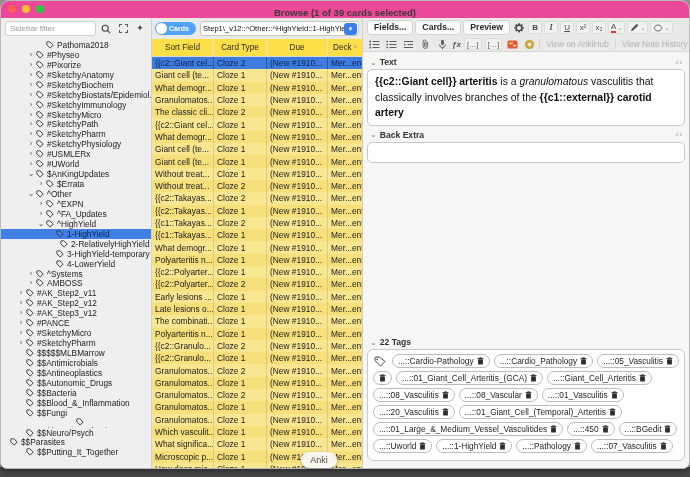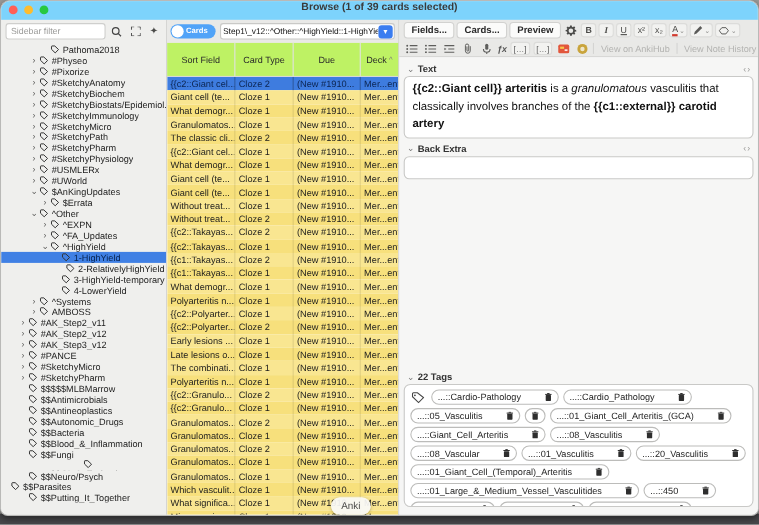--- a/index.html
+++ b/index.html
@@ -7,22 +7,22 @@
   .screen{position:relative;width:690px;height:477px;overflow:hidden;
     font-family:"Liberation Sans",sans-serif;background:#9a9a98;}
 
   
   .dock{position:absolute;left:0;right:0;bottom:0;height:10px;background:#47474a;}
 
   
   .window{position:absolute;left:0;top:0;width:690px;height:469px;background:#efefed;
     border-radius:9px 9px 7px 7px;overflow:hidden;box-shadow:0 2px 6px rgba(0,0,0,.45);
     border:1px solid #b9b9b7;display:flex;flex-direction:column;}
-  .titlebar{height:17px;flex:none;background:#7dd3fc;position:relative;
-    display:flex;align-items:flex-start;justify-content:center;}
+  .titlebar{height:17px;flex:none;background:#ec4899;position:relative;
+    display:flex;align-items:flex-end;justify-content:center;}
   .lights{position:absolute;left:7px;top:4px;display:flex;gap:6px;}
   .light{width:8px;height:8px;border-radius:50%;}
   .light.red{background:#ff5f57;}.light.yellow{background:#febc2e;}.light.green{background:#28c840;}
   .win-title{font-size:9.5px;font-weight:bold;color:#3a3a3a;}
 
   .body{flex:1;display:flex;min-height:0;}
 
   
   .sidebar{width:151px;flex:none;background:#efefed;border-right:1px solid #d2d2d0;
     display:flex;flex-direction:column;min-height:0;}
@@ -50,21 +50,21 @@
     display:flex;align-items:center;}
   .cards-knob{position:absolute;left:1px;top:1px;width:11px;height:11px;border-radius:50%;background:#fff;}
   .cards-toggle-label{margin-left:14px;font-size:7px;color:#fff;font-weight:bold;}
   .searchbox{flex:1;min-width:0;height:15px;background:#fff;border:1px solid #c9c9c7;border-radius:3px;
     display:flex;align-items:center;padding:0 1px 0 2px;}
   .searchbox input{flex:1;min-width:0;border:none;outline:none;background:transparent;
     font-size:7.6px;color:#111;font-family:inherit;padding:0;}
   .search-chevron{flex:none;width:13px;height:12px;border-radius:3px;background:#3b7df0;color:#fff;
     font-size:7px;display:flex;align-items:center;justify-content:center;}
 
-  .t-header{height:31px;flex:none;display:flex;background:#bef264;border-bottom:1px solid #d8d8d6;
+  .t-header{height:18px;flex:none;display:flex;background:#fde047;border-bottom:1px solid #d8d8d6;
     font-size:8.2px;color:#2a2a2a;}
   .h-cell{display:flex;align-items:center;justify-content:center;border-right:1px solid #e2e2e0;
     overflow:hidden;white-space:nowrap;}
   .h-c0{width:62px;}.h-c1{width:53px;}.h-c2{width:61px;}.h-c3{flex:1;border-right:none;gap:2px;}
   .sort-caret{font-size:7px;color:#777;}
 
   .t-rows{flex:1;overflow:hidden;background:#fff;}
   .t-row{height:12.3px;display:flex;background:#f7e07c;color:#1b1b1b;font-size:8.4px;
     white-space:nowrap;cursor:default;}
   .t-row:nth-child(even){background:#f9e691;}
@@ -100,21 +100,21 @@
   .html-toggle{margin-left:auto;font-size:8px;color:#9a9a98;letter-spacing:1px;font-weight:normal;margin-right:2px;}
   .field-box{background:#fff;border:1px solid #c9c9c7;border-radius:5px;padding:4px 7px;
     font-size:10.4px;line-height:1.5;color:#101010;}
   .seg.b{font-weight:bold;}
   .seg.i{font-style:italic;}
   .back-box{height:21px;}
   .spacer{flex:1;}
   .tags-box{flex:none;background:#fff;border:1px solid #c9c9c7;border-radius:6px;margin-bottom:7px;
     padding:4px 5px;display:flex;flex-wrap:wrap;gap:3px 4px;align-content:flex-start;height:112px;overflow:hidden;}
   .tags-label-icon{display:flex;align-items:center;margin:1px 2px 0 1px;}
-  .pill{display:inline-flex;align-items:center;gap:21px;height:14px;border:1px solid #bcbcba;
+  .pill{display:inline-flex;align-items:center;gap:3px;height:14px;border:1px solid #bcbcba;
     border-radius:8px;background:#fff;padding:0 5px;font-size:8.3px;color:#1e1e1e;white-space:nowrap;}
 
   
   .toast{position:absolute;left:301px;top:452px;min-width:36px;height:16px;border-radius:8px;
     background:rgba(249,249,247,.93);box-shadow:0 1px 3px rgba(0,0,0,.3);display:flex;align-items:center;
     justify-content:center;font-size:9px;color:#4c4c4a;padding:0 6px;}
 </style>
 </head>
 <body>
 

